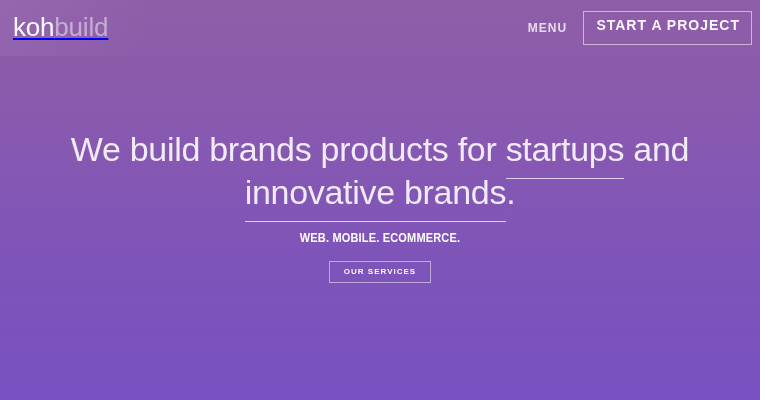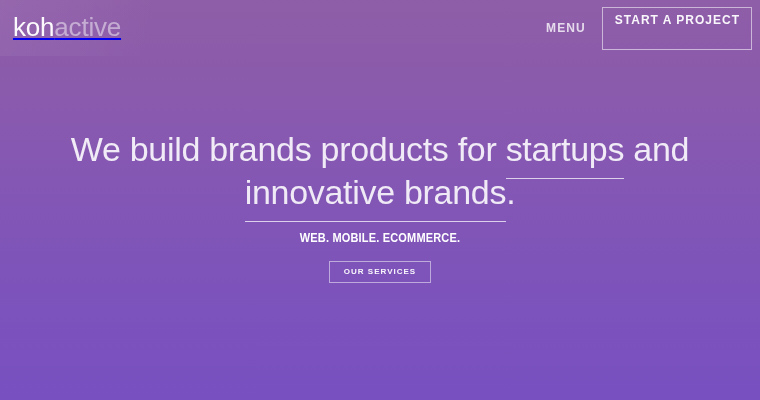--- a/index.html
+++ b/index.html
@@ -77,27 +77,27 @@
     font-weight: 700;
     letter-spacing: 1.1px;
     color: rgba(255,255,255,0.78);
     text-decoration: none;
     white-space: nowrap;
     padding: 4px 2px;
   }
 
   .btn-project {
     display: inline-block;
-    font-size: 12px;
+    font-size: 14px;
     font-weight: 700;
     letter-spacing: 1.0px;
     color: rgba(255,255,255,0.95);
     text-decoration: none;
     border: 1px solid rgba(255,255,255,0.55);
-    padding: 6px 11px 23px 12px;
+    padding: 6px 11px 12px 12px;
     white-space: nowrap;
     line-height: 1;
     background: transparent;
   }
 
   
   .hero-content {
     position: absolute;
     left: 0;
     top: 128px;
@@ -157,21 +157,21 @@
 <body>
 
 <div class="hero">
 
   <div class="corner-wash"></div>
 
   <header class="site-header">
 
     <a class="logo" href="#">
       <span class="logo-koh">koh</span>
-        <span class="logo-active">active</span>
+        <span class="logo-active">build</span>
     </a>
 
     <nav class="header-right">
       <a class="menu-link" href="#">MENU</a>
       <a class="btn-project" href="#">START A PROJECT</a>
     </nav>
 
   </header>
 
   <div class="hero-content">

